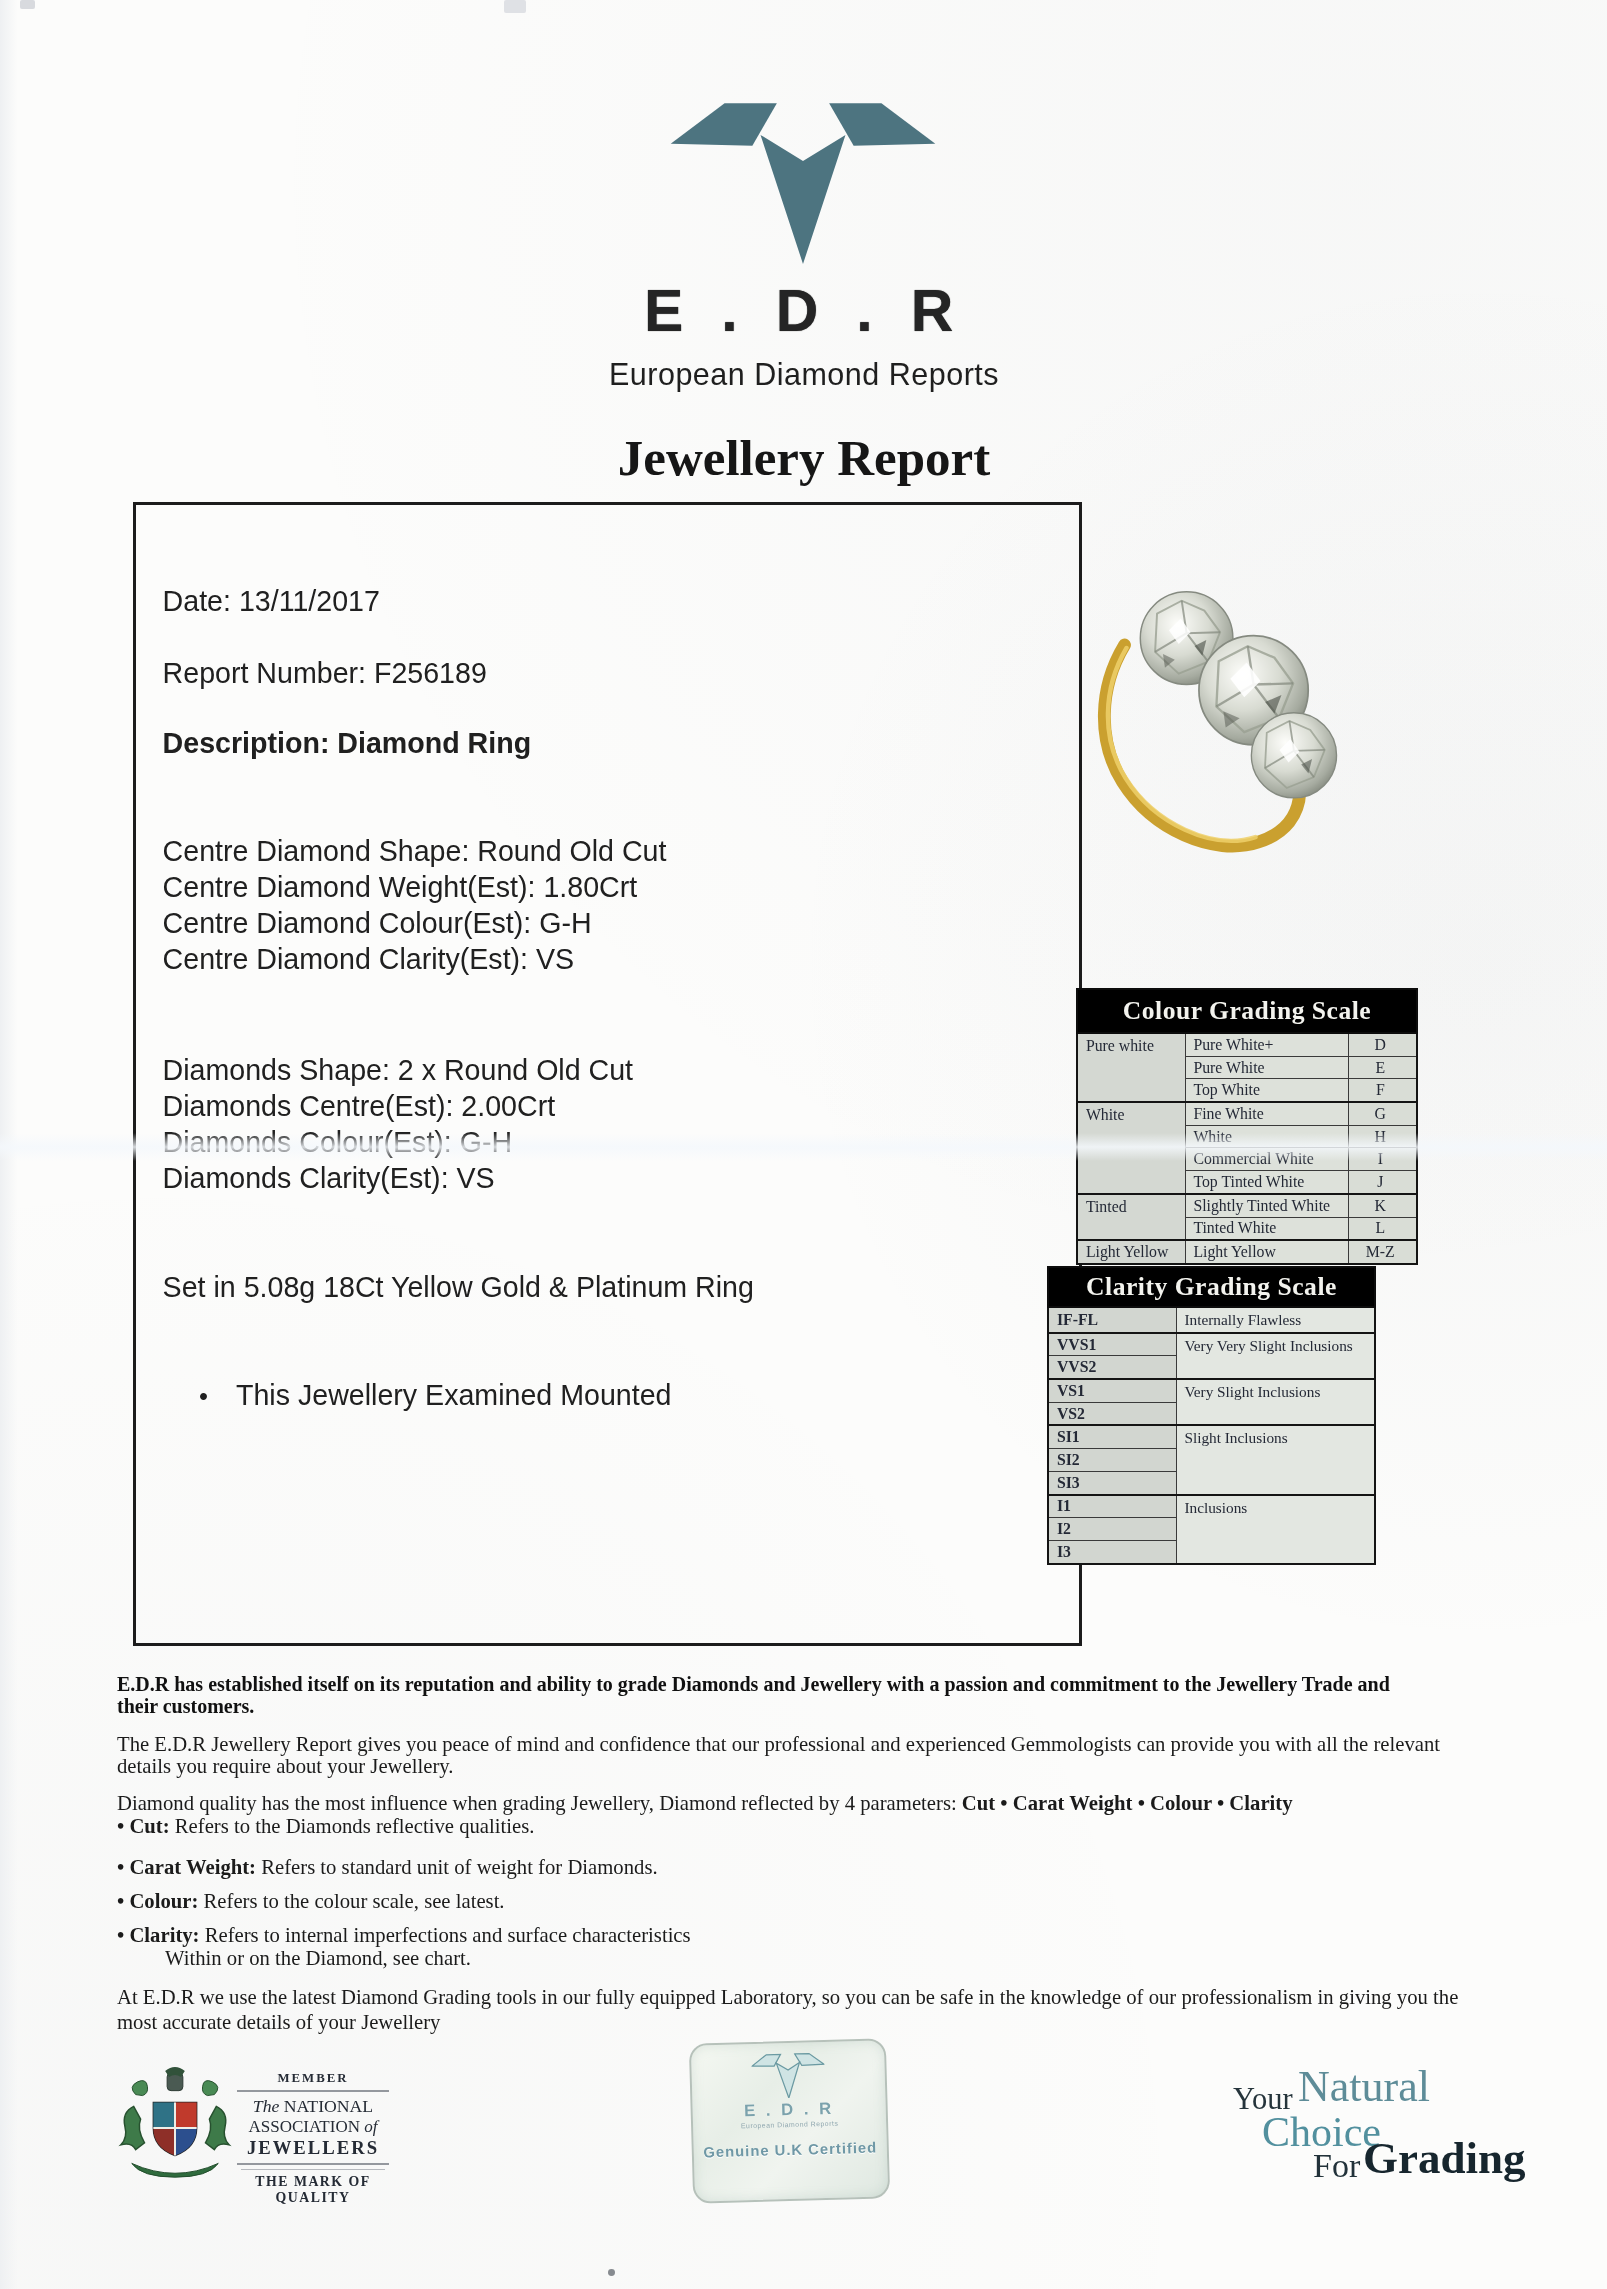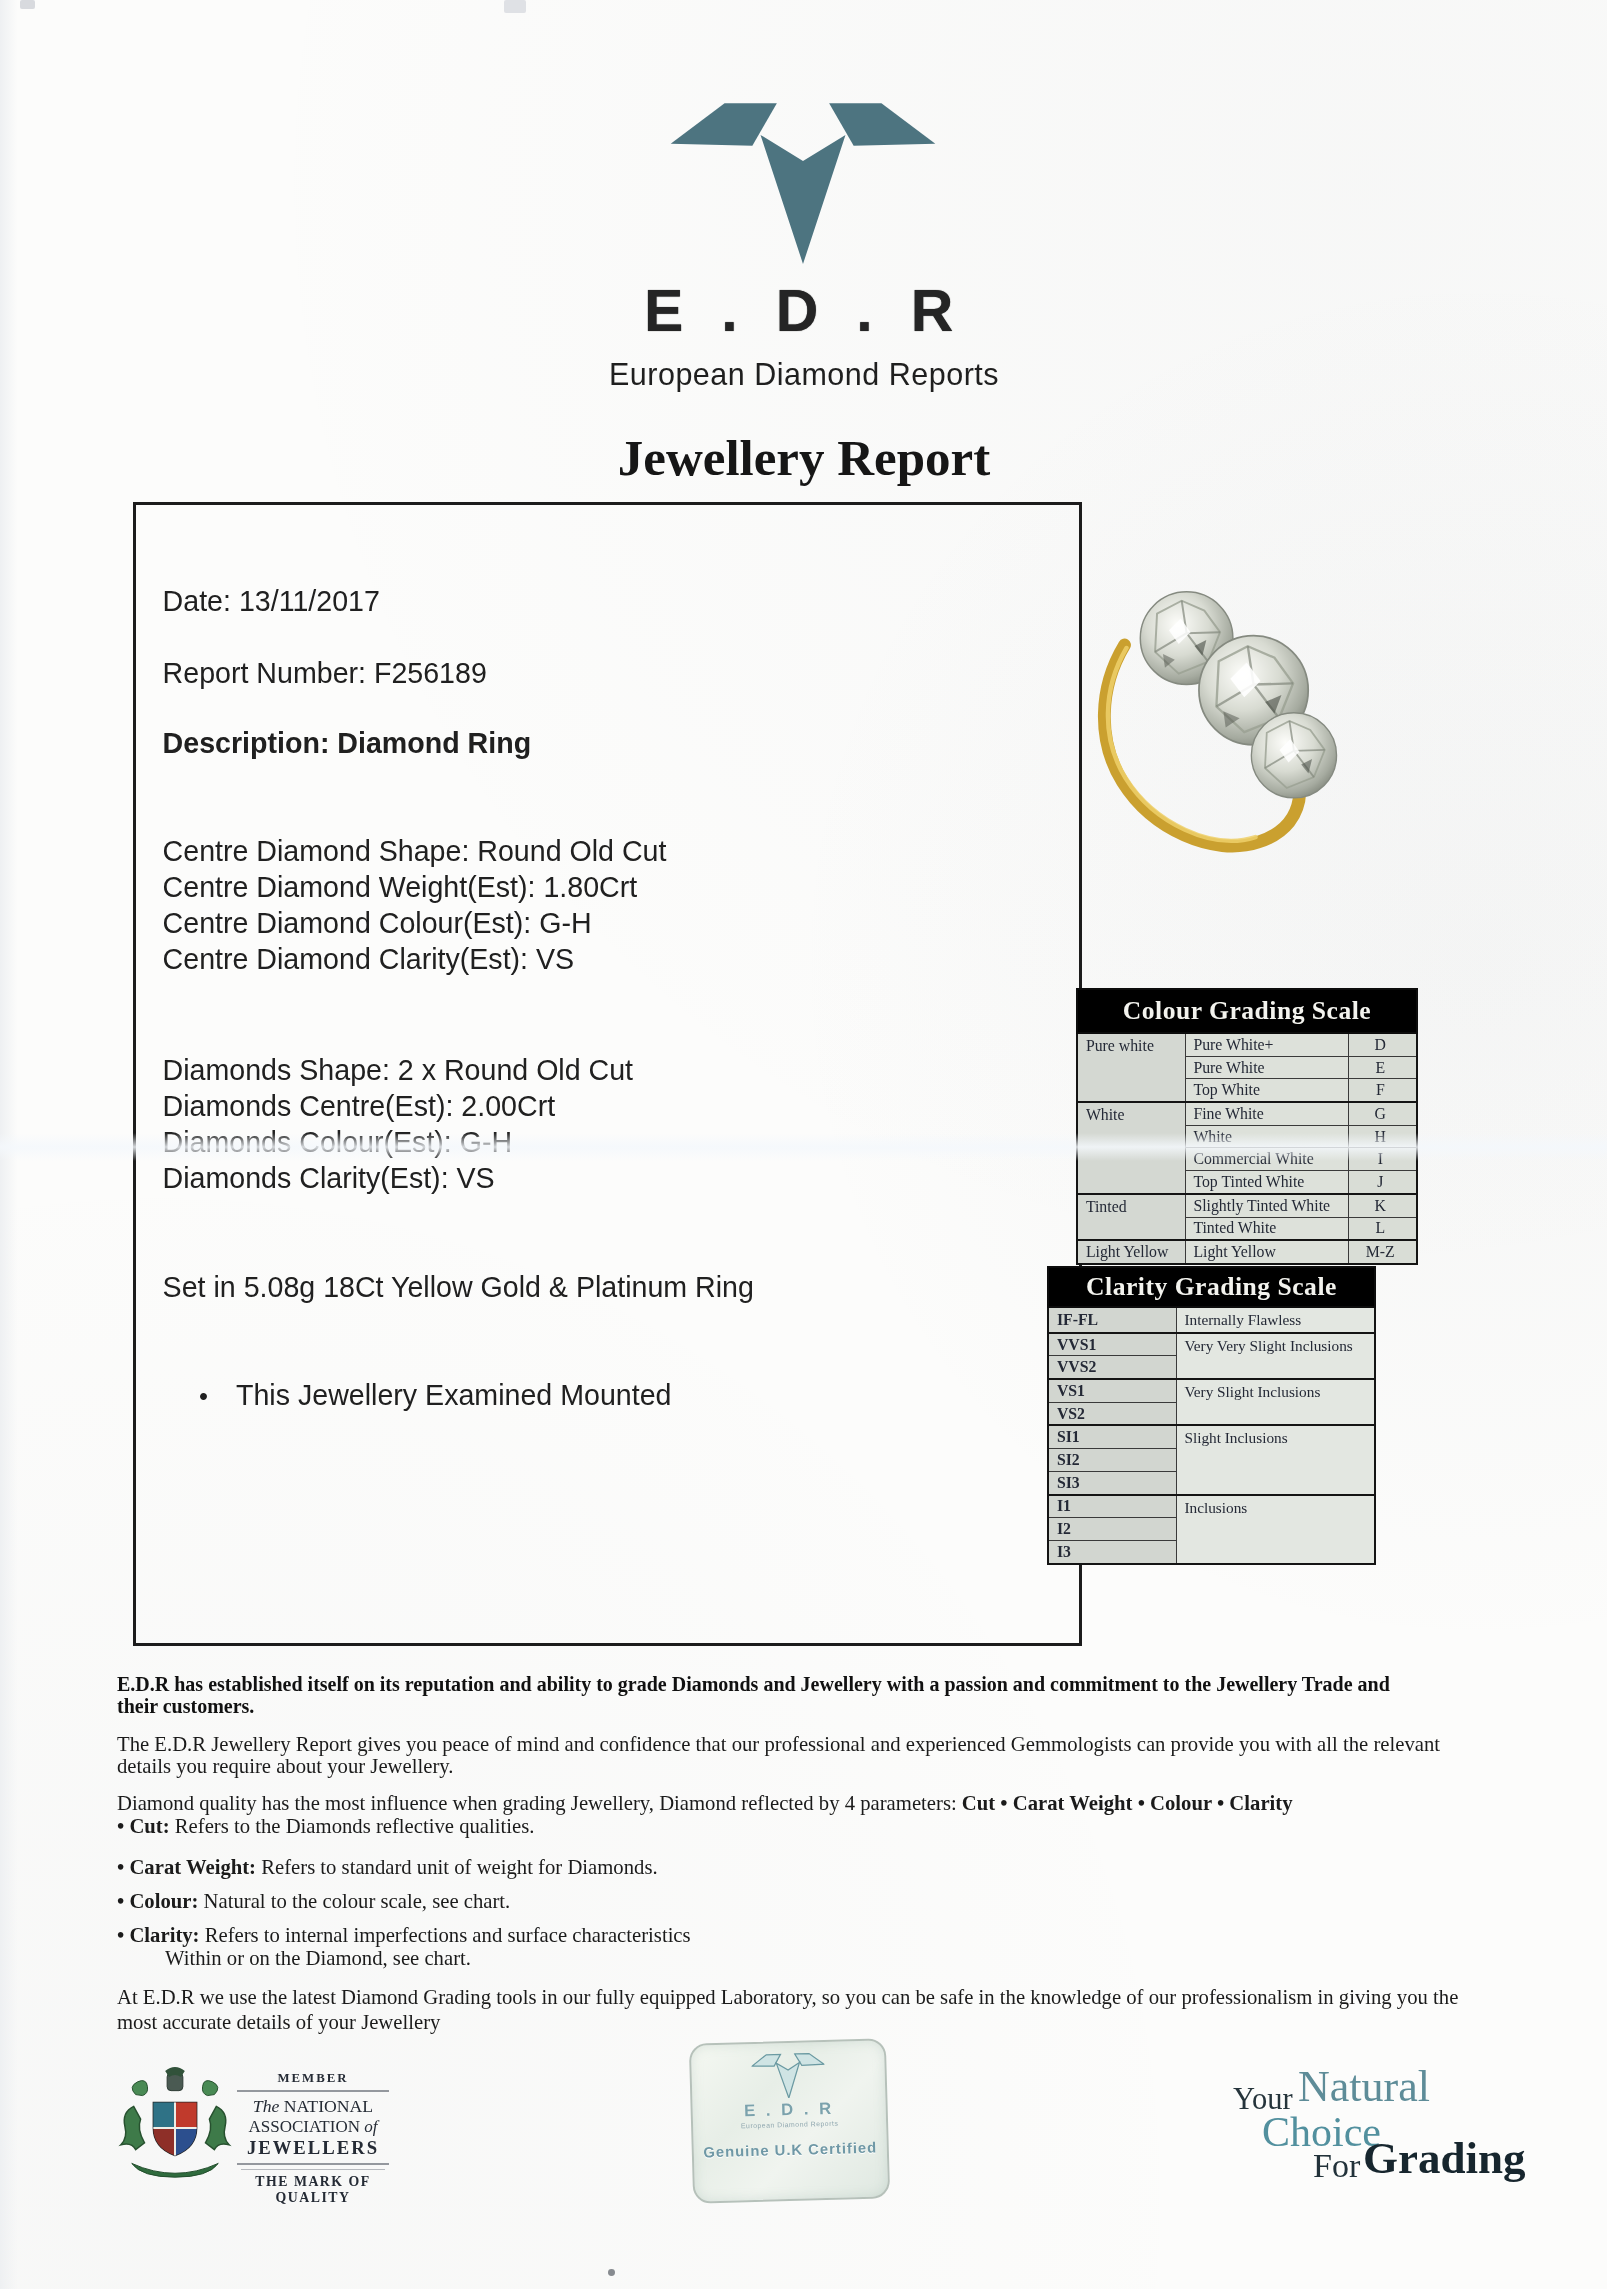--- a/index.html
+++ b/index.html
@@ -302,21 +302,21 @@
   <div class="abs ft" style="top:1792px;">
     <span>Diamond quality has the most influence when grading Jewellery, Diamond reflected by 4 parameters: </span><span class="bseg">Cut • Carat Weight • Colour • Clarity</span>
   </div>
   <div class="abs ft" style="top:1815px;">
     <span class="bseg">• Cut:</span> <span>Refers to the Diamonds reflective qualities.</span>
   </div>
   <div class="abs ft" style="top:1856px;">
     <span class="bseg">• Carat Weight:</span> <span>Refers to standard unit of weight for Diamonds.</span>
   </div>
   <div class="abs ft" style="top:1890px;">
-    <span class="bseg">• Colour:</span> <span>Natural to the colour scale, see chart.</span>
+    <span class="bseg">• Colour:</span> <span>Refers to the colour scale, see latest.</span>
   </div>
   <div class="abs ft" style="top:1924px;">
     <span class="bseg">• Clarity:</span> <span>Refers to internal imperfections and surface characteristics</span>
   </div>
   <div class="abs ft indent" style="top:1947px;">Within or on the Diamond, see chart.</div>
 
   <div class="abs ft" style="top:1986px;">At E.D.R we use the latest Diamond Grading tools in our fully equipped Laboratory, so you can be safe in the knowledge of our professionalism in giving you the</div>
   <div class="abs ft" style="top:2011px;">most accurate details of your Jewellery</div>
 
   <svg class="abs crest" viewBox="0 0 120 130">

